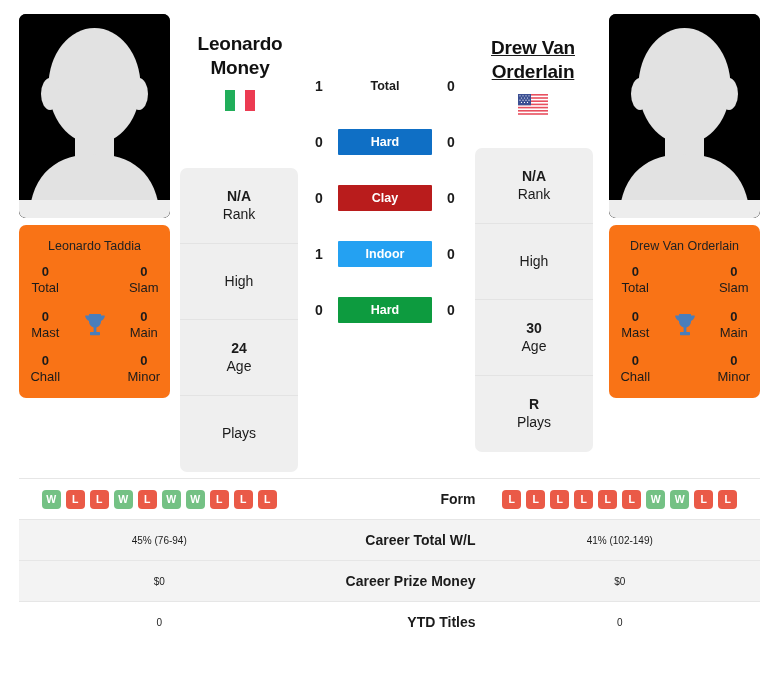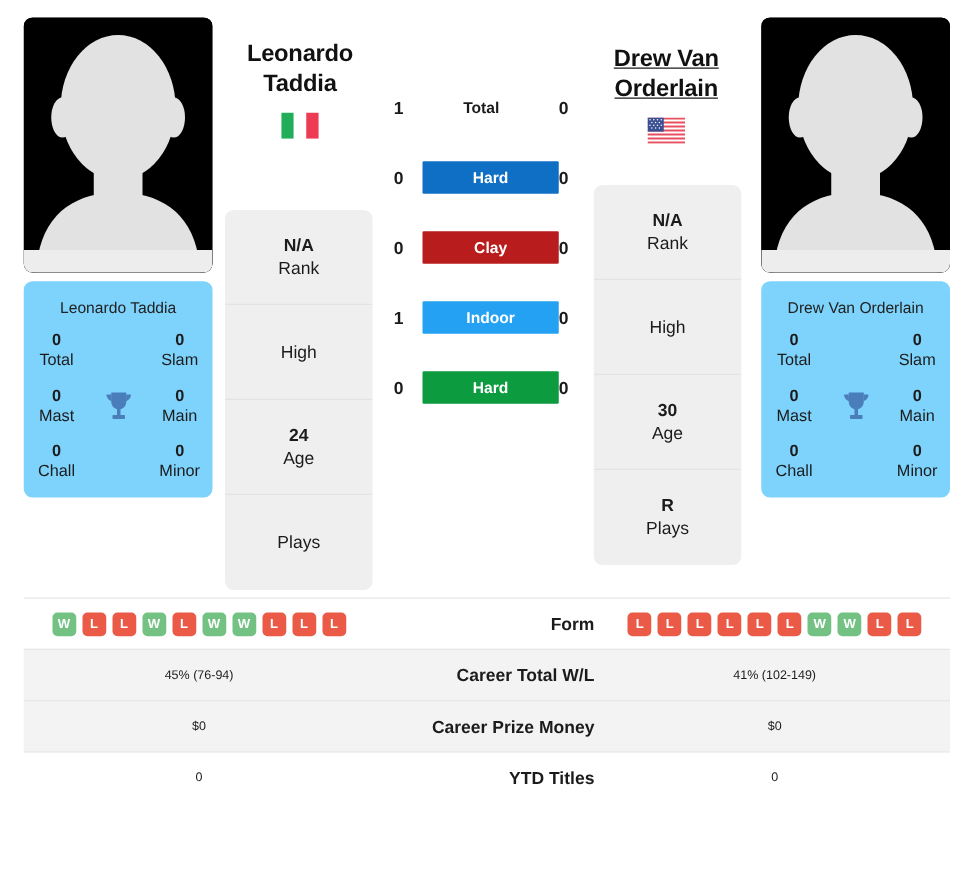--- a/index.html
+++ b/index.html
@@ -25,21 +25,21 @@
     overflow: hidden;
   }
   .avatar-card.left  { left: 19px; }
   .avatar-card.right { left: 609px; }
   .silhouette { position: absolute; left: 0; top: 0; width: 100%; height: 100%; }
 
   
   .stats-card {
     position: absolute; top: 225px;
     width: 151px;
-    background: #7dd3fc;
+    background: #f97316;
     border-radius: 7px;
     padding: 9px 0 12px 0;
   }
   .stats-card.left  { left: 19px; }
   .stats-card.right { left: 609px; }
   .stats-name {
     text-align: center; font-size: 12.5px; color: #222;
     padding: 5px 4px 10px 4px; line-height: 1.2;
     white-space: nowrap;
   }
@@ -96,21 +96,21 @@
   }
   .h2h-score { font-size: 14px; font-weight: 700; text-align: center; color: #1b1b1b; }
   .h2h-label-plain { font-size: 12.5px; font-weight: 700; text-align: center; color: #1b1b1b; }
   .surface-pill {
     display: block;
     text-align: center;
     font-size: 12.5px; font-weight: 700;
     color: #ffffff;
     padding: 6px 0;
     border-radius: 1px;
-    width: 109px;
+    width: 94px;
   }
 
   
   .table { position: absolute; left: 19px; top: 478px; width: 741px; }
   .trow {
     display: grid;
     grid-template-columns: 1fr 180px 1fr;
     align-items: center;
     min-height: 41px;
     border-top: 1px solid #e6e6e6;
@@ -156,21 +156,21 @@
         <ellipse cx="120" cy="80" rx="9" ry="16" fill="#e2e2e2"></ellipse>
         <rect x="56" y="110" width="39" height="40" fill="#e2e2e2"></rect>
         <path d="M10 204 C12 158 40 140 75.5 140 C111 140 139 158 141 204 Z" fill="#e2e2e2"></path>
         <rect x="0" y="186" width="151" height="18" fill="#ededed"></rect>
       </svg>
     </div>
 
     <div class="name-block left">
       <div class="player-name">
         <div>Leonardo</div>
-        <div>Taddia</div>
+        <div>Money</div>
       </div>
       <div class="flag-wrap">
         <svg class="flag" viewBox="0 0 30 21">
           <rect x="0" y="0" width="10" height="21" fill="#21ae5a"></rect>
           <rect x="10" y="0" width="10" height="21" fill="#ffffff"></rect>
           <rect x="20" y="0" width="10" height="21" fill="#ec3b52"></rect>
         </svg>
       </div>
     </div>
 

